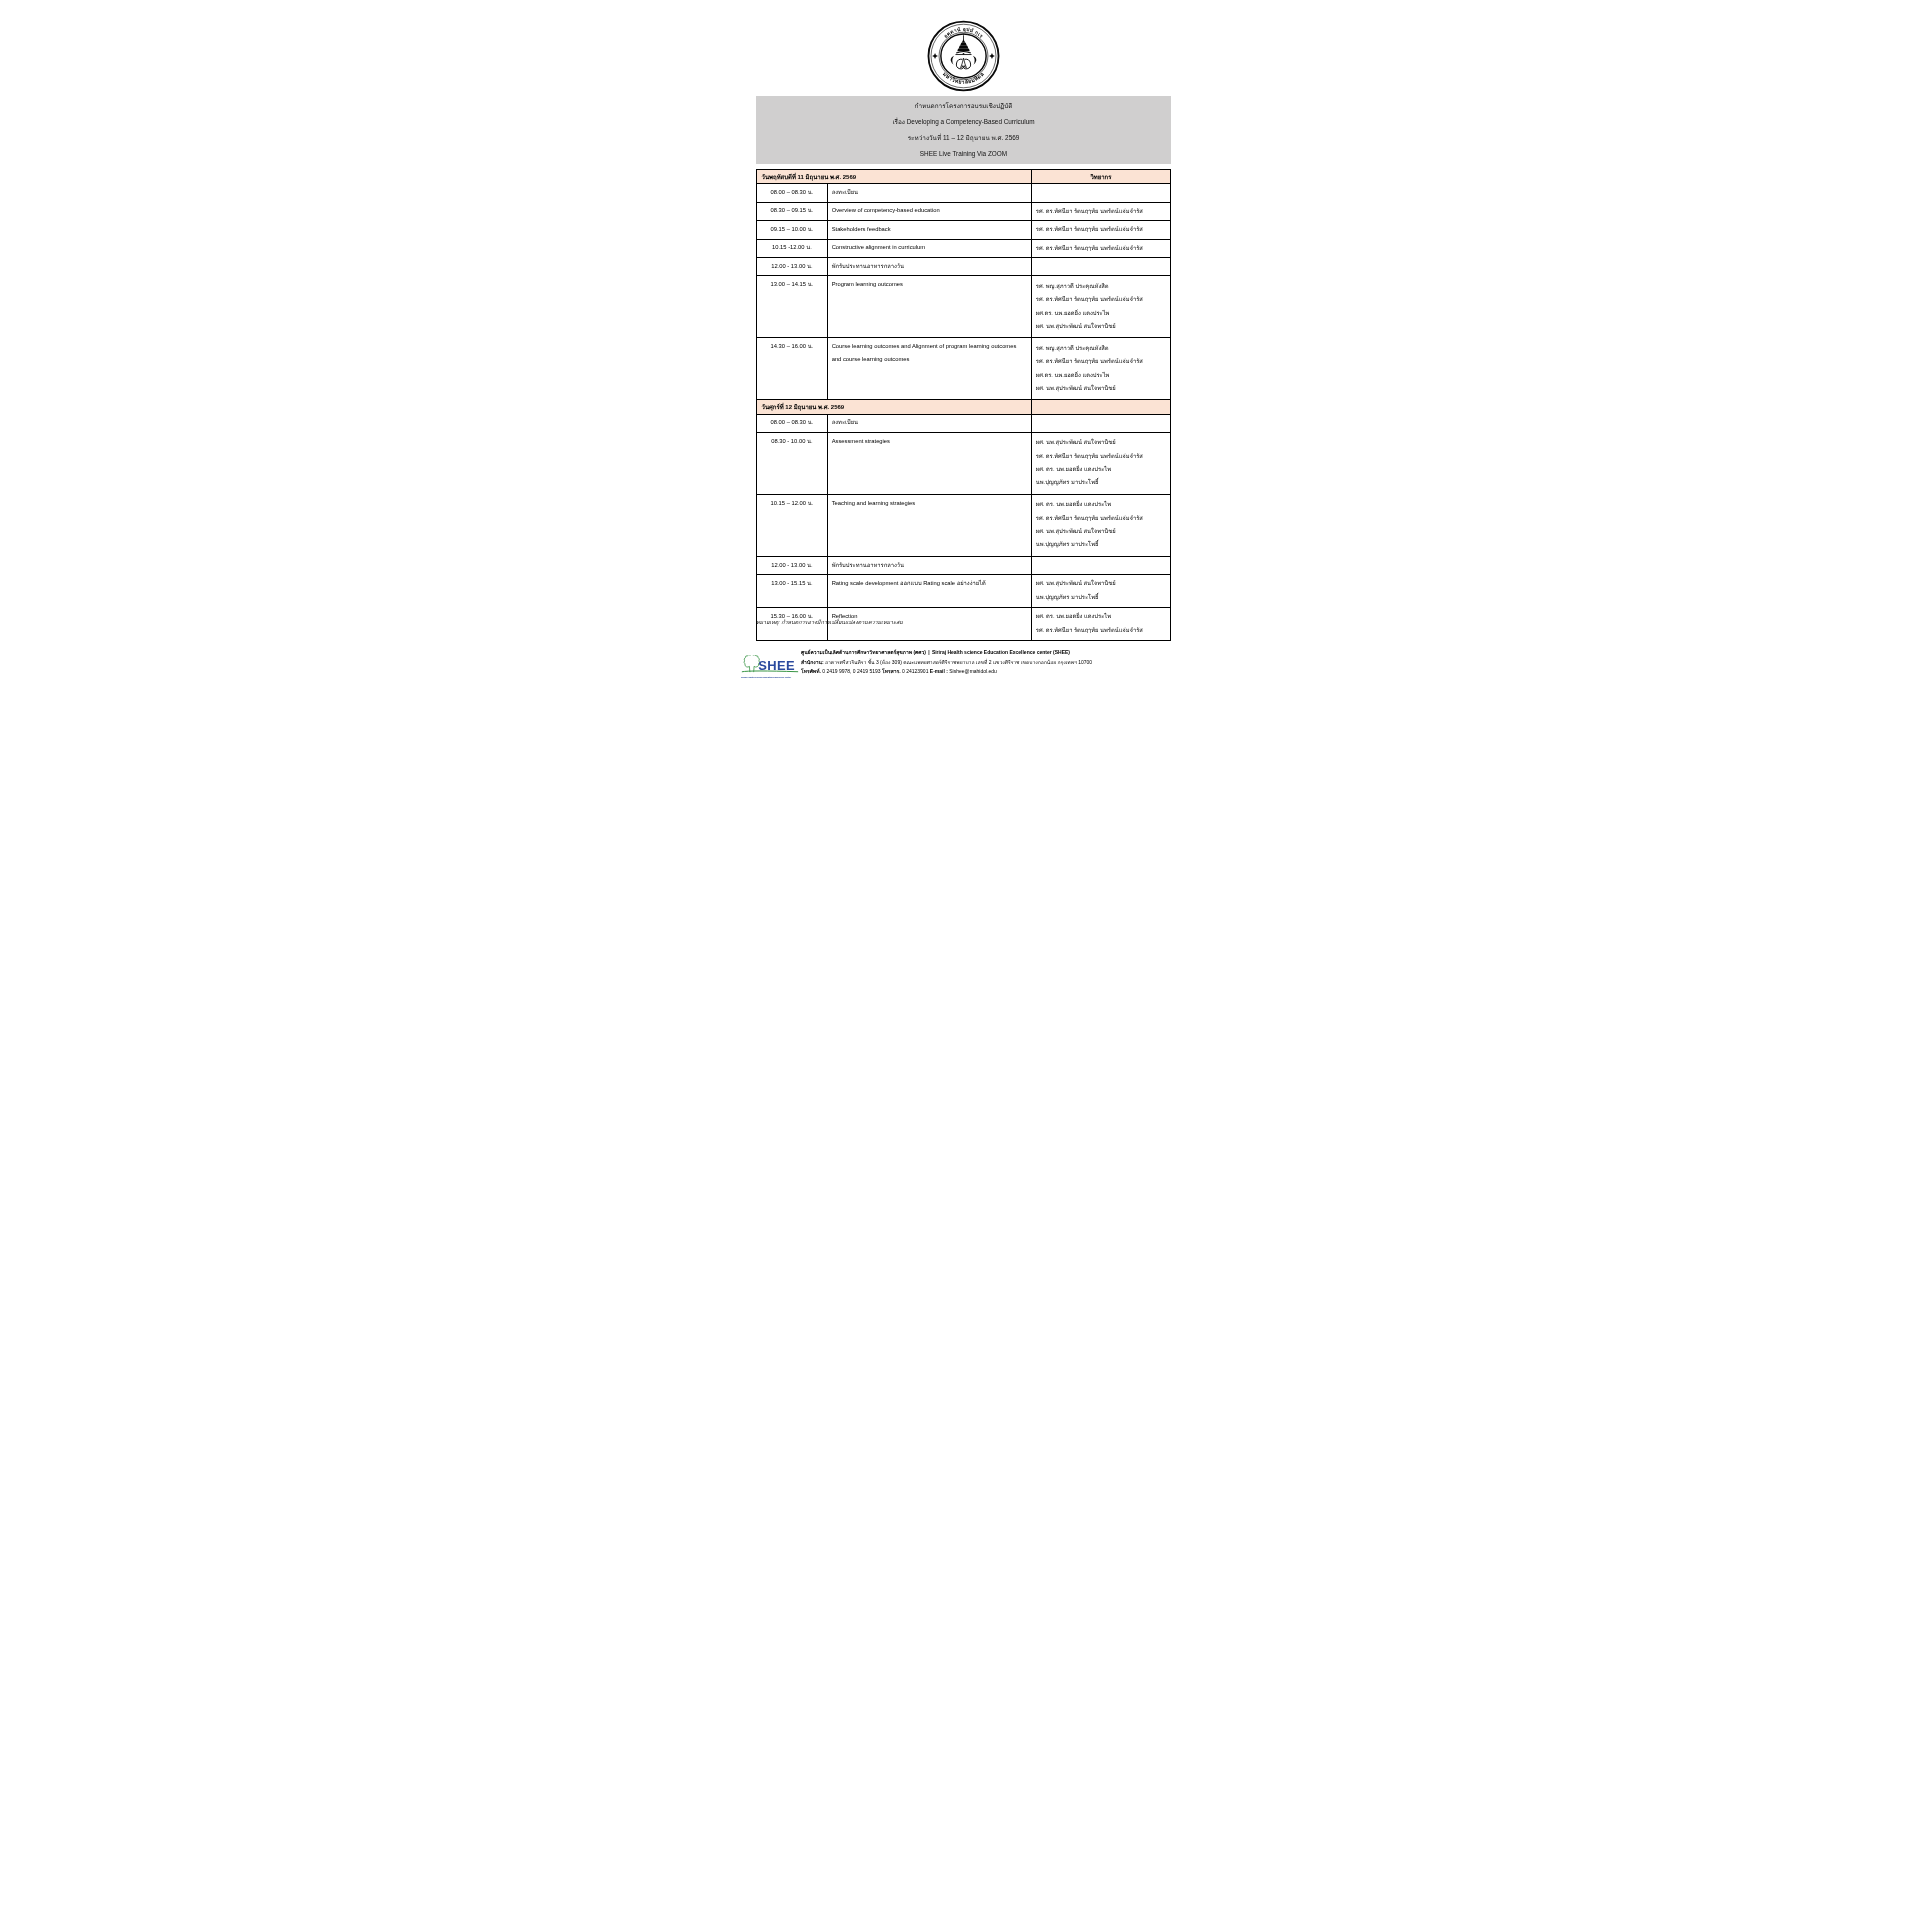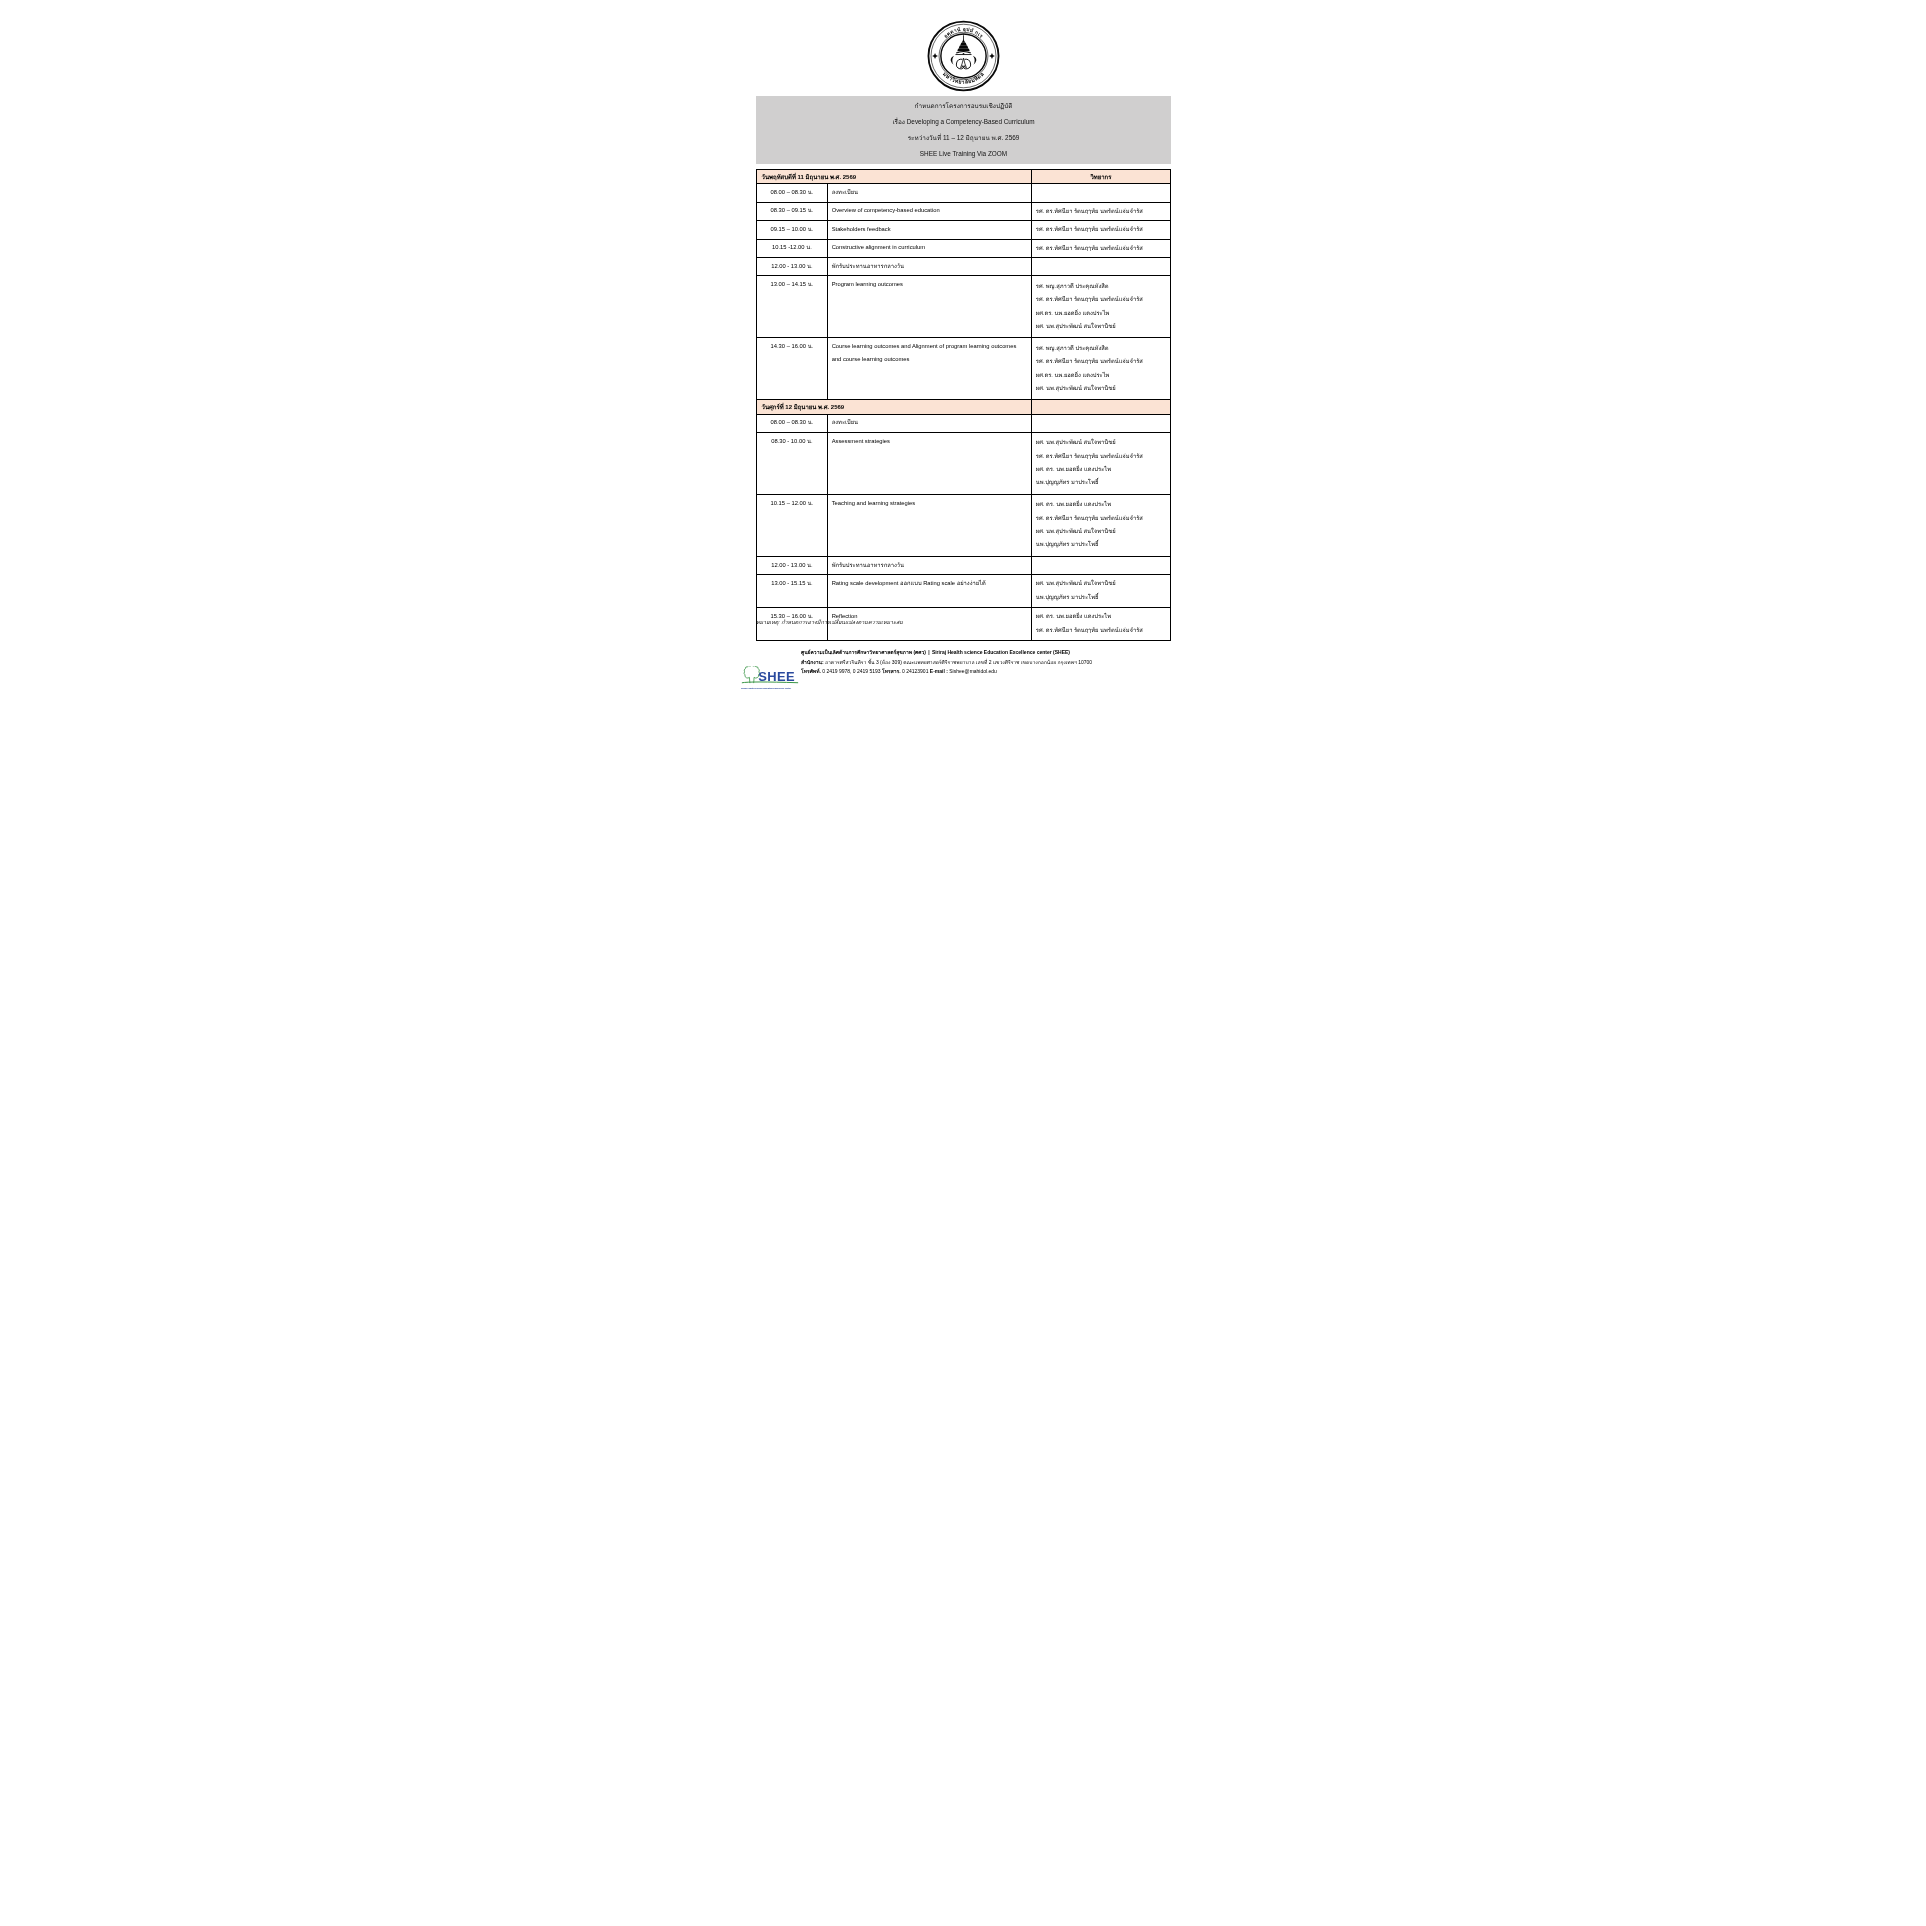--- a/index.html
+++ b/index.html
@@ -53,21 +53,21 @@
   .sched tr.h4{height:62px;}
 
   
   .note{
     position:absolute;left:42px;top:618px;width:412px;
     font-size:5.4px;font-style:italic;color:#111;
   }
 
   
   .footer{position:absolute;left:27px;top:648px;width:447px;}
-  .shee-logo{position:absolute;left:0;top:18px;width:58px;}
+  .shee-logo{position:absolute;left:0;top:7px;width:58px;}
   .shee-caption{
     font-size:2.3px;letter-spacing:-0.1px;color:#2b4a9e;white-space:nowrap;
     margin-top:0.8px;font-weight:bold;
   }
   .footer-text{position:absolute;left:60px;top:0;width:381px;}
   .footer-text .fl{font-size:5px;line-height:9.6px;white-space:nowrap;}
   .b{font-weight:bold;}
   .sep-bar{font-weight:bold;padding:0 2.3px;}
 </style>
 </head>

